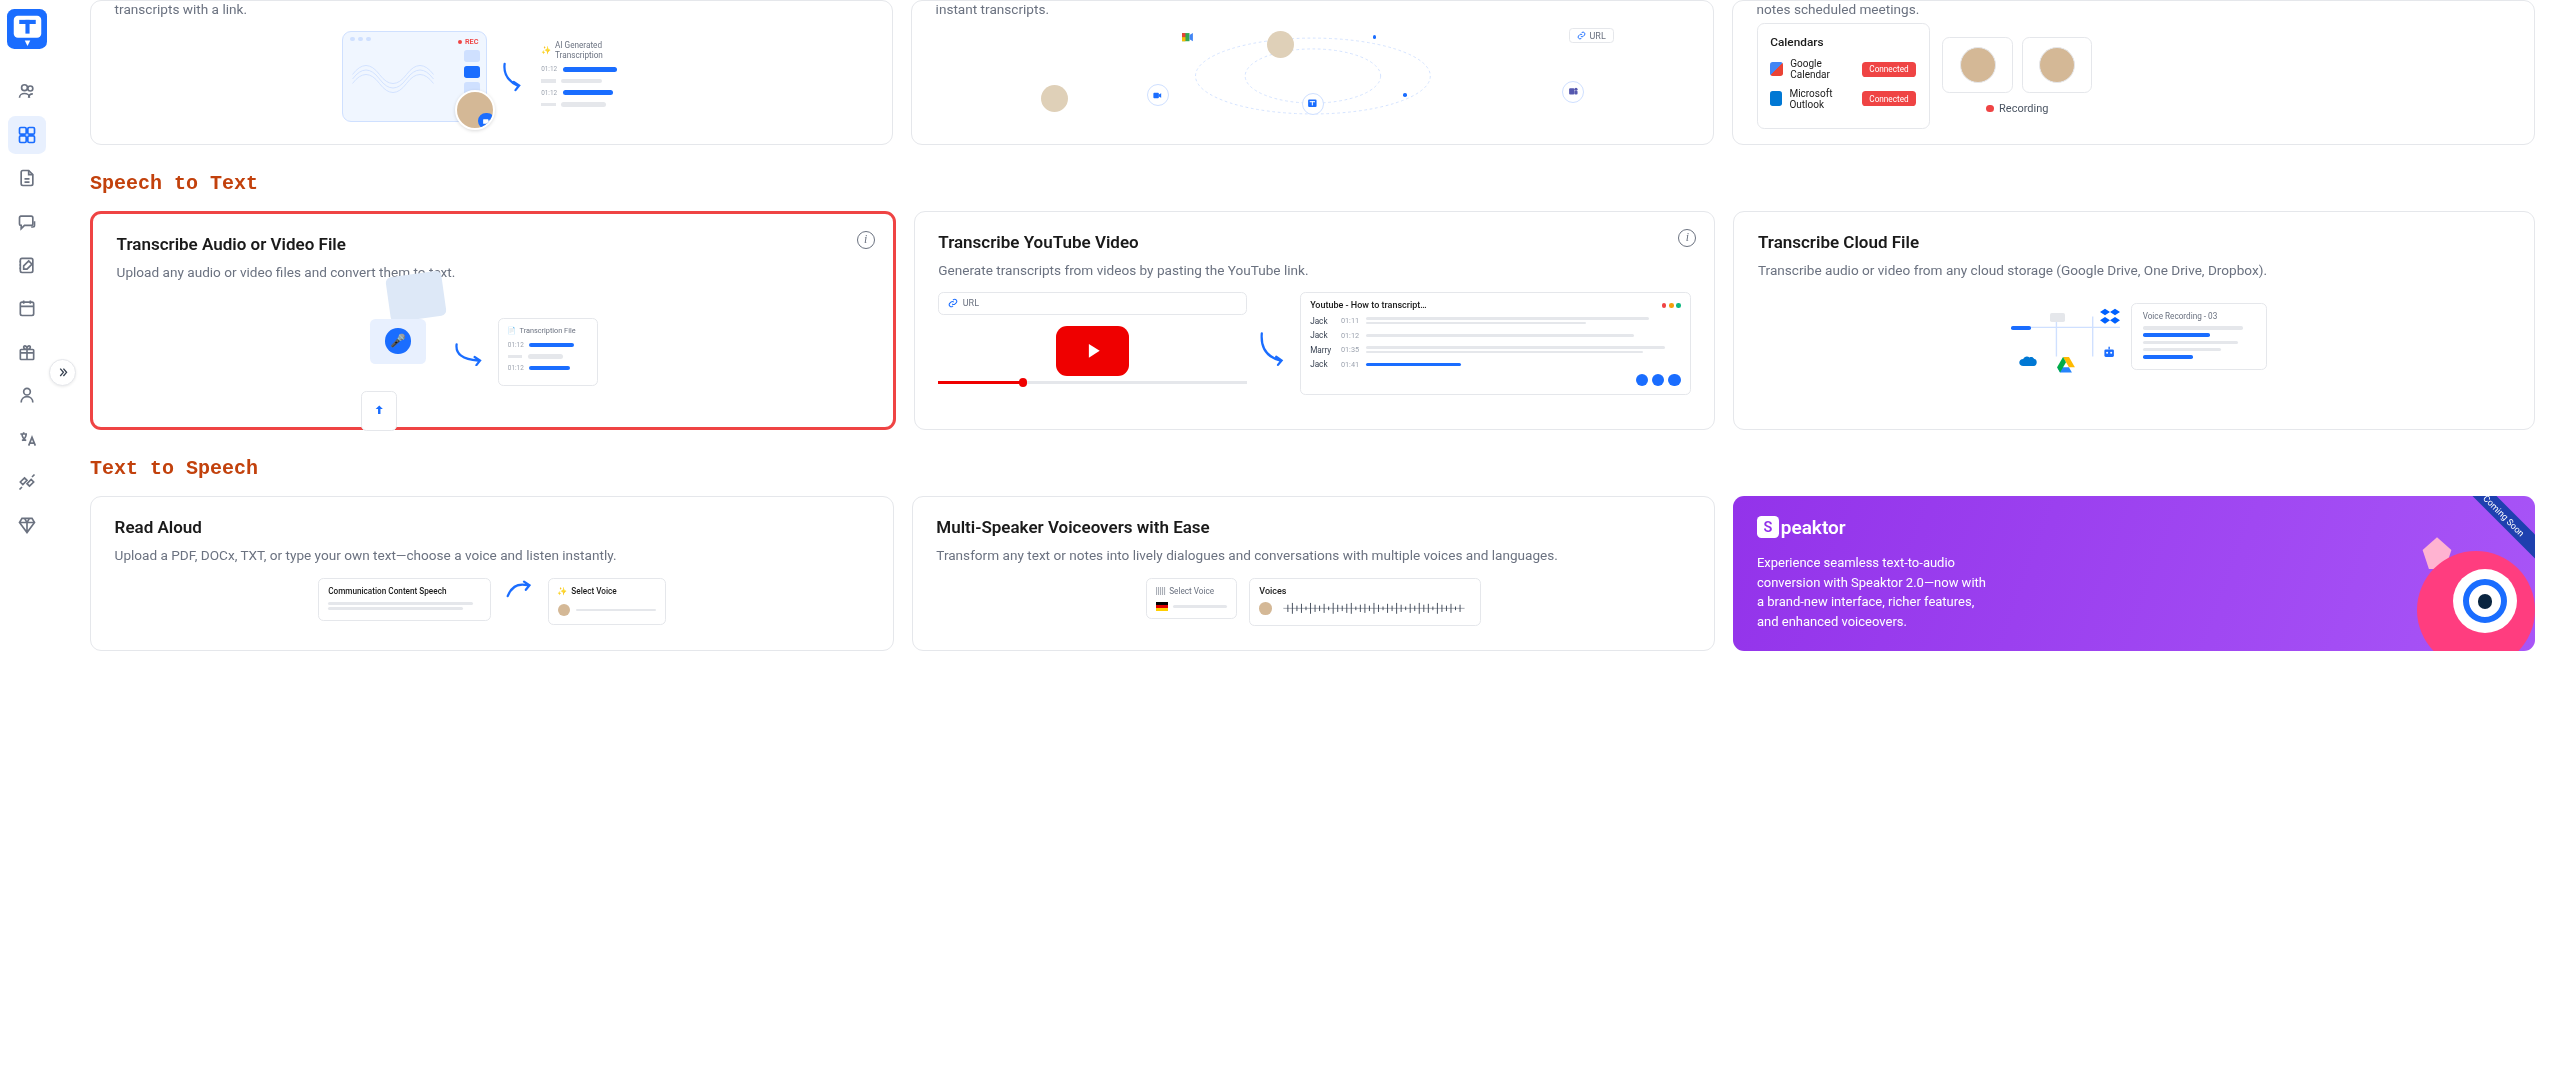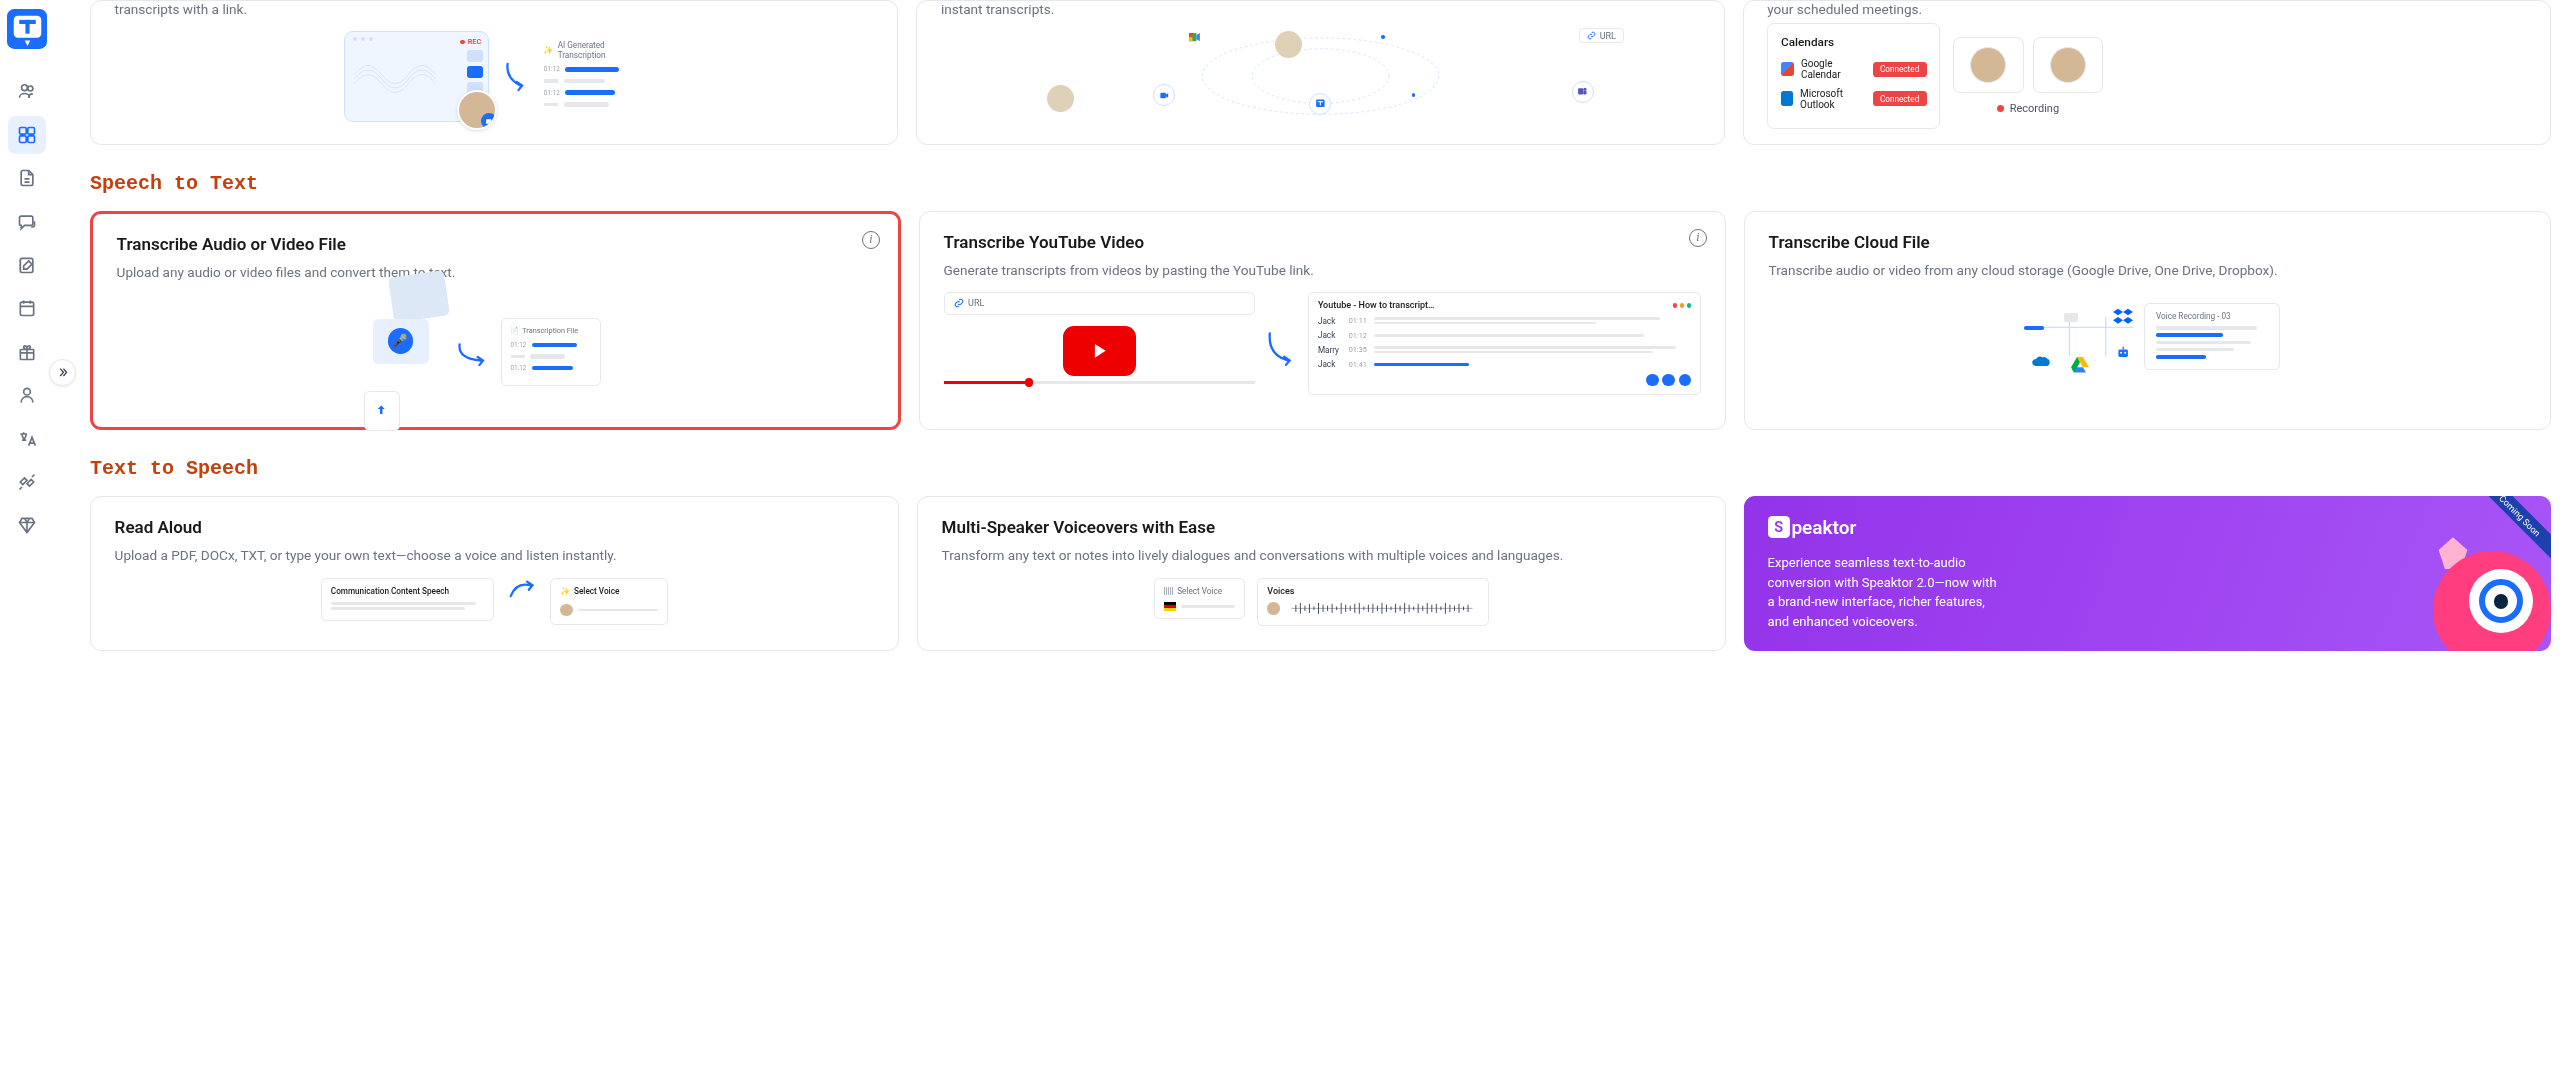--- a/index.html
+++ b/index.html
@@ -7,21 +7,21 @@
   
   .sidebar { width: 54px; background: #fff; display: flex; flex-direction: column; align-items: center; padding-top: 9px; gap: 5.4px; flex-shrink: 0; }
   .sidebar .logo { width: 40px; height: 40px; background: #1a6dff; border-radius: 7.3px; display: flex; align-items: center; justify-content: center; color: #fff; font-weight: bold; font-size: 22px; position: relative; }
   .sidebar .logo svg { width: 33px; height: 33px; }
   .sidebar .nav-item { width: 38px; height: 38px; border-radius: 7.3px; display: flex; align-items: center; justify-content: center; color: #6b7280; cursor: pointer; }
   .sidebar .nav-item.active { background: #e8f0fe; color: #1a6dff; }
   .sidebar .nav-item svg { width: 20px; height: 20px; }
   .sidebar .spacer-top { height: 12.7px; }
   .expand-toggle { position: absolute; left: 49px; top: 359px; width: 27px; height: 27px; background: #fff; border: 0.9px solid #e5e7eb; border-radius: 50%; display: flex; align-items: center; justify-content: center; cursor: pointer; box-shadow: 0 0.9px 2.7px rgba(0,0,0,0.08); z-index: 10; }
   
-  .main { flex: 1; padding: 0 25px 18px 36px; overflow: hidden; }
+  .main { flex: 1; padding: 0 41px 18px 36px; overflow: hidden; }
   
   .row { display: flex; gap: 18px; }
   .section-title { font-size: 20px; font-weight: 600; color: #c2410c; margin: 27px 0 16.3px; font-family: Liberation Mono, monospace; }
   
   .card { flex: 1; background: #fff; border: 0.9px solid #e5e7eb; border-radius: 11px; padding: 20px 23.6px; position: relative; min-height: 109px; }
   .card.highlighted { border: 3.6px solid #ef4444; }
   .card-title { font-size: 17px; font-weight: 600; margin-bottom: 9px; }
   .card-desc { font-size: 13.6px; color: #6b7280; line-height: 1.45; }
   .info-icon { position: absolute; top: 16.3px; right: 18px; width: 18px; height: 18px; border: 1.4px solid #6b7280; border-radius: 50%; display: flex; align-items: center; justify-content: center; font-size: 11.8px; color: #6b7280; font-style: italic; font-family: Georgia, serif; cursor: pointer; }
   
@@ -322,21 +322,21 @@
             <svg width="9" height="9" viewBox="0 0 24 24" fill="none" stroke="#1a6dff" stroke-width="2.5">
                 <path d="M10 14a5 5 0 007 0l3-3a5 5 0 00-7-7l-1 1M14 10a5 5 0 00-7 0l-3 3a5 5 0 007 7l1-1"></path>
               </svg>
             <span>URL</span>
           </div>
         </div>
       </div>
     </div>
 
     <div class="card">
-      <div class="card-desc-top">your scheduled meetings.</div>
+      <div class="card-desc-top">notes scheduled meetings.</div>
       <div class="top-illus" style="display:flex;gap:12.7px;align-items:center;">
         <div class="calendar-panel">
           <div class="cal-title">Calendars</div>
           <div class="cal-row">
             <div class="cal-icon" style="background:linear-gradient(135deg,#4285f4 50%,#ea4335 50%)"></div>
             <span>Google Calendar</span>
             <span class="connected-badge">Connected</span>
           </div>
           <div class="cal-row">
             <div class="cal-icon" style="background:#0078d4"></div>

